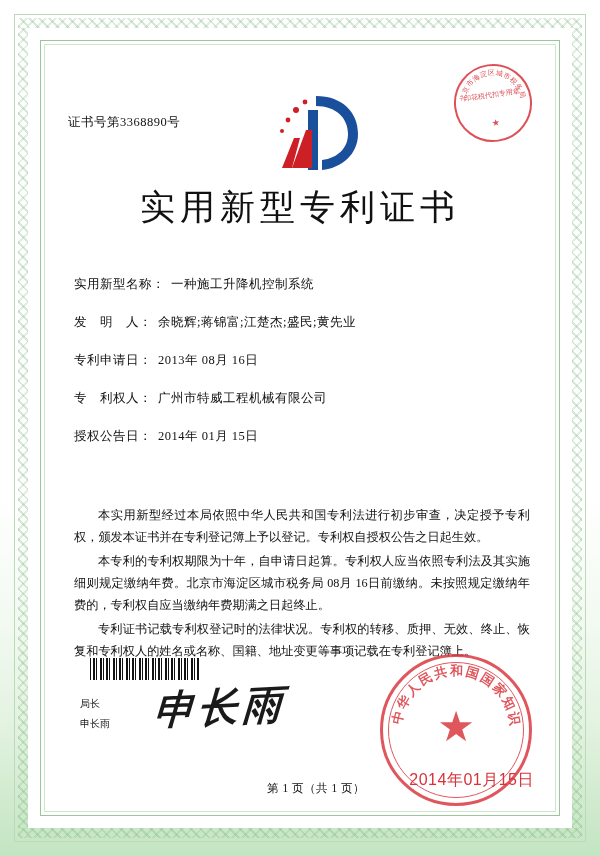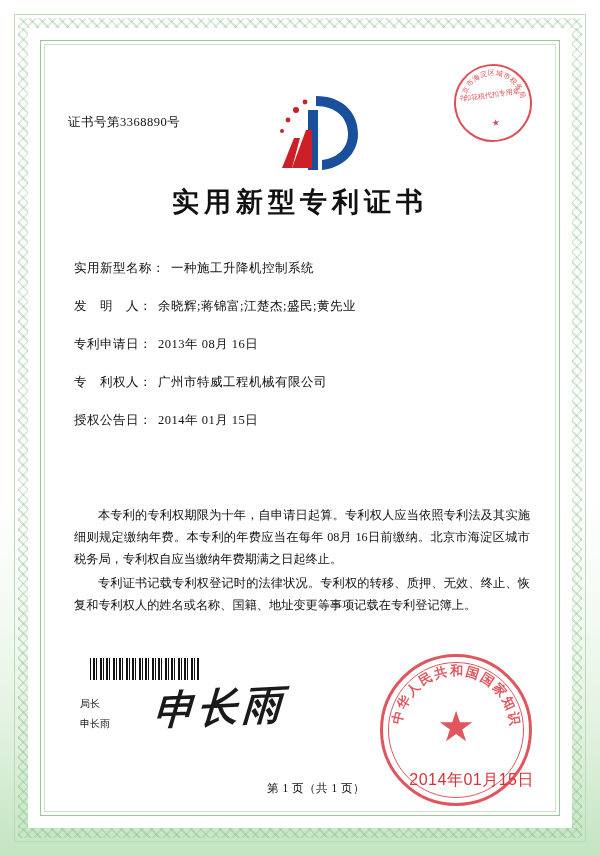--- a/index.html
+++ b/index.html
@@ -111,22 +111,22 @@
     transform: translateX(-50%);
     font-size: 9px;
   }
 
   .title {
     position: absolute;
     left: 0;
     right: 0;
     top: 140px;
     text-align: center;
-    font-size: 27px;
-    font-weight: bold;
+    font-size: 35px;
+    font-weight: normal;
     letter-spacing: 5px;
     color: #111111;
     font-family: "DejaVu Serif", "Liberation Serif", serif;
   }
 
   .cert-no {
     position: absolute;
     left: 24px;
     top: 70px;
     font-size: 12.5px;
@@ -139,20 +139,21 @@
     left: 30px;
     right: 30px;
     top: 216px;
     font-size: 12.5px;
     color: #111;
   }
   .field {
     display: flex;
     align-items: flex-start;
     margin-bottom: 21px;
+    margin-top: 16px;
   }
   .field .label {
     white-space: nowrap;
     letter-spacing: 0.5px;
   }
   .field .value {
     margin-left: 6px;
     letter-spacing: 0.5px;
   }
 
@@ -320,21 +321,22 @@
         <span class="label">专　利权人：</span>
         <span class="value">广州市特威工程机械有限公司</span>
       </div>
       <div class="field">
         <span class="label">授权公告日：</span>
         <span class="value">2014年 01月 15日</span>
       </div>
     </div>
 
     <div class="body-text">
-      <p>本专利的专利权期限为十年，自申请日起算。专利权人应当依照专利法及其实施细则规定缴纳年费。本专利的年费应当在每年 08月 16日前缴纳。北京市海淀区城市税务局，专利权自应当缴纳年费期满之日起终止。</p>
+      <p>本实用新型经过本局依照中华人民共和国专利法进行初步审查，决定授予专利权，颁发本证书并在专利登记簿上予以登记。专利权自授权公告之日起生效。</p>
+      <p>本专利的专利权期限为十年，自申请日起算。专利权人应当依照专利法及其实施细则规定缴纳年费。北京市海淀区城市税务局 08月 16日前缴纳。未按照规定缴纳年费的，专利权自应当缴纳年费期满之日起终止。</p>
       <p>专利证书记载专利权登记时的法律状况。专利权的转移、质押、无效、终止、恢复和专利权人的姓名或名称、国籍、地址变更等事项记载在专利登记簿上。</p>
     </div>
 
     <div class="barcode"></div>
 
     <div class="signature-block">
       <div>局长</div>
       <div>申长雨</div>
     </div>
 

